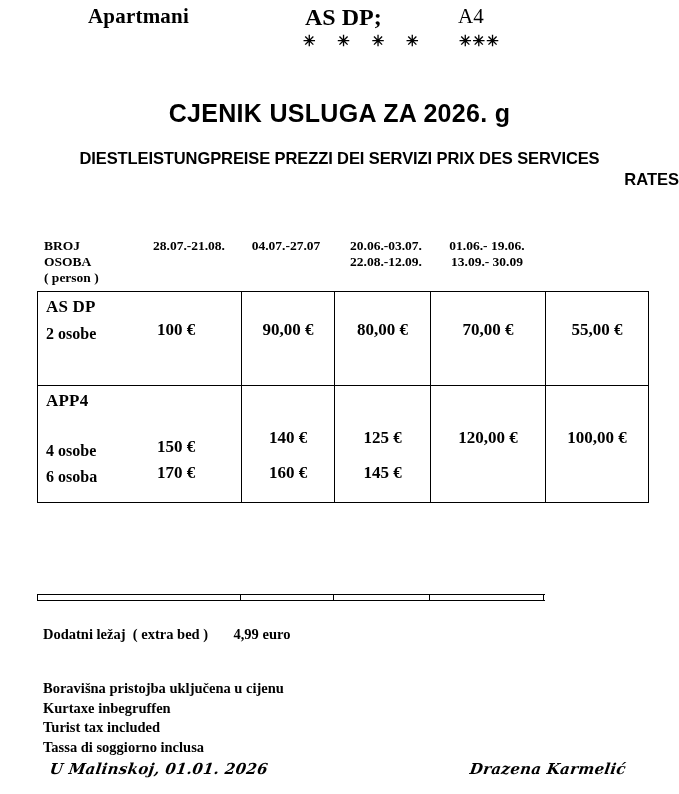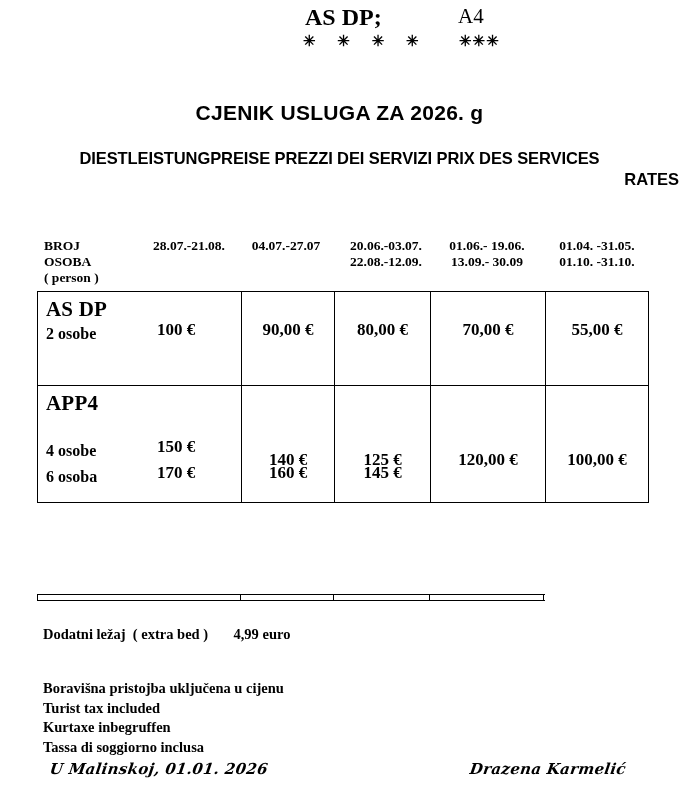--- a/index.html
+++ b/index.html
@@ -60,21 +60,21 @@
 
   
   .title-block {
     position: absolute;
     left: 0; top: 100px;
     width: 679px;
     text-align: center;
     font-family: "Liberation Sans", "DejaVu Sans", sans-serif;
   }
   .title-main {
-    font-size: 21px;
+    font-size: 25px;
     font-weight: bold;
     letter-spacing: 0.3px;
     line-height: 26px;
   }
   .title-sub {
     font-size: 16.5px;
     font-weight: bold;
     letter-spacing: -0.1px;
     line-height: 22px;
     margin-top: 21px;
@@ -132,21 +132,21 @@
   .col-p2    { width: 96px; }
   .col-p3    { width: 115px; }
   .col-p4    { width: 103px; }
 
   .row-tall td { height: 93px; }
   .row-app td  { height: 116px; }
 
   .unit-name {
     position: absolute;
     left: 8px; top: 5px;
-    font-size: 21px;
+    font-size: 17px;
     font-weight: bold;
     letter-spacing: 0.2px;
   }
   .occ-label {
     position: absolute;
     left: 8px;
     font-size: 16px;
     font-weight: bold;
   }
   .price-main {
@@ -165,21 +165,21 @@
   
   .occ-r1 { top: 33px; }
   .pr-r1  { left: 119px; top: 28px; }
   .cell-price-r1 { position: absolute; left: 0; right: 0; top: 28px; }
 
   
   .occ-a1 { top: 56px; }
   .occ-a2 { top: 82px; }
   .pr-a1  { left: 119px; top: 51px; }
   .pr-a2  { left: 119px; top: 77px; }
-  .cell-price-a1 { position: absolute; left: 0; right: 0; top: 64px; }
+  .cell-price-a1 { position: absolute; left: 0; right: 0; top: 42px; }
   .cell-price-a2 { position: absolute; left: 0; right: 0; top: 77px; }
 
   
   .double-rule {
     position: absolute;
     left: 37px;
     top: 594px;
     width: 508px;
     height: 5px;
     border-top: 1.4px solid #000;
@@ -220,20 +220,21 @@
     transform: skewX(-8deg);
     letter-spacing: 0.3px;
   }
   .sig-left  { left: 50px; }
   .sig-right { left: 470px; }
 </style>
 </head>
 <body>
 
 <div class="top-head">
+  <div class="th-apartmani">Apartmani</div>
   <div class="th-asdp">AS DP;</div>
   <div class="th-stars1">✳ ✳ ✳ ✳</div>
   <div class="th-a4">A4</div>
   <div class="th-stars2">✳✳✳</div>
 </div>
 
 <div class="title-block">
   <div class="title-main">CJENIK  USLUGA ZA 2026. g</div>
   <div class="title-sub">DIESTLEISTUNGPREISE   PREZZI DEI SERVIZI   PRIX DES SERVICES</div>
   <div class="title-rates">RATES</div>
@@ -253,24 +254,20 @@
     <div>04.07.-27.07</div>
     <div></div>
   </div>
   <div class="cellhdr hdr-c3">
     <div>20.06.-03.07.</div>
     <div>22.08.-12.09.</div>
   </div>
   <div class="cellhdr hdr-c4">
     <div>01.06.-  19.06.</div>
     <div>13.09.- 30.09</div>
-  </div>
-  <div class="cellhdr hdr-c5">
-    <div>01.04. -31.05.</div>
-    <div>01.10. -31.10.</div>
   </div>
 </div>
 
 <table class="ptable">
   <colgroup>
     <col class="col-name">
       <col class="col-p1">
       <col class="col-p2">
       <col class="col-p3">
       <col class="col-p4">
@@ -330,20 +327,20 @@
   <div class="double-rule-seg" style="left:203px;"></div>
   <div class="double-rule-seg" style="left:296px;"></div>
   <div class="double-rule-seg" style="left:392px;"></div>
   <div class="double-rule-seg" style="left:506px;"></div>
 </div>
 
 <div class="notes">
   <div class="note-extrabed">Dodatni ležaj  ( extra bed )       4,99 euro</div>
   <div class="note-tax">
     <div>Boravišna pristojba uključena u cijenu</div>
+    <div>Kurtaxe inbegruffen</div>
     <div>Turist tax included</div>
-    <div>Kurtaxe inbegruffen</div>
     <div>Tassa di soggiorno inclusa</div>
   </div>
 </div>
 
 <div class="sig sig-left">U Malinskoj, 01.01. 2026</div>
 <div class="sig sig-right">Drazena Karmelić</div>
 
 </body></html>

